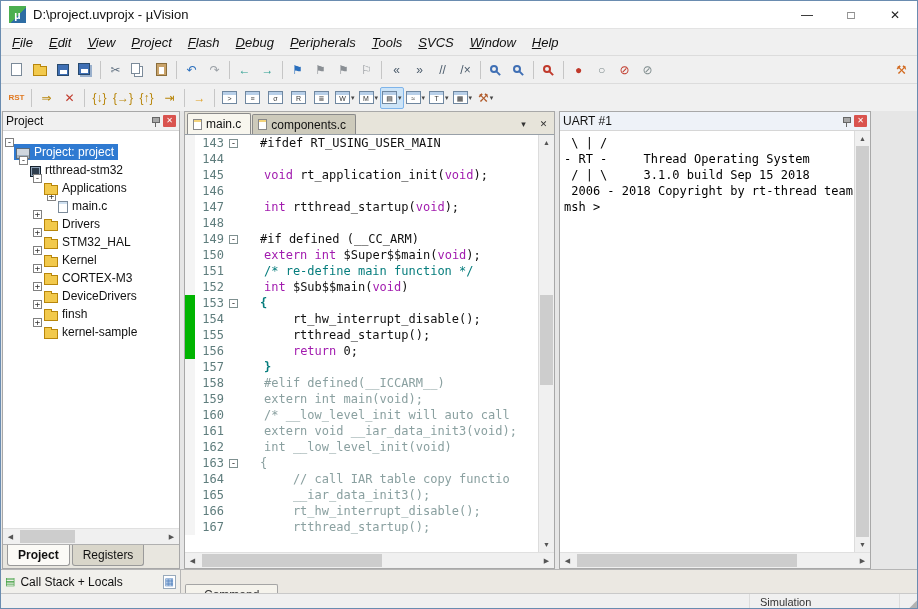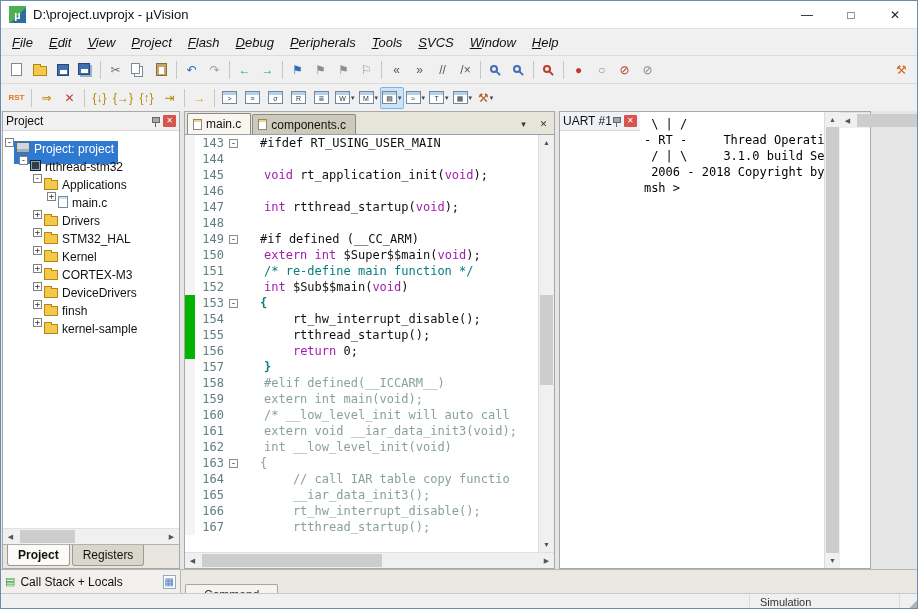--- a/index.html
+++ b/index.html
@@ -58,21 +58,21 @@
   .main{position:absolute;left:0;top:110px;width:916px;height:458px;background:#e6e6e6;}
   .vsplit{position:absolute;top:0;width:4px;height:458px;background:#e6e6e6;}
 
   .project-panel{position:absolute;left:1px;top:0;width:178px;height:458px;background:#fff;border:1px solid #a8a8a8;display:flex;flex-direction:column;}
   .panel-header{height:19px;background:#f0f0f0;border-bottom:1px solid #d6d6d6;display:flex;align-items:center;justify-content:space-between;padding:0 3px;font-size:12px;flex:none;}
   .ph-btns{display:flex;align-items:center;gap:3px;}
   .tree{flex:1;overflow:hidden;background:#fff;padding-top:2px;}
   .tree-row{height:18px;display:flex;align-items:center;white-space:nowrap;font-size:12px;}
   .expander{width:12px;display:inline-flex;align-items:center;justify-content:center;flex:none;}
   .ex-box{width:9px;height:9px;border:1px solid #808080;background:#fff;font-size:9px;line-height:7px;text-align:center;color:#333;font-family:"DejaVu Sans Mono",monospace;}
-  .row-inner{display:flex;align-items:flex-start;gap:4px;padding:1px 4px 8px 2px;margin-top:20px;}
+  .row-inner{display:flex;align-items:flex-end;gap:4px;padding:1px 4px 1px 2px;margin-top:20px;}
   .row-inner.sel{background:#2f7ad1;color:#fff;}
   .tree-ic{flex:none;display:inline-block;}
   .ic-target{width:14px;height:11px;background:#cfd6de;border:1px solid #5a6b7c;box-shadow:inset 0 -3px 0 #9fb0c0;}
   .ic-chip{width:11px;height:11px;background:#2f3e4e;border:1px solid #16222e;box-shadow:inset 0 0 0 1px #8fa3b8;}
   .ic-folder{width:14px;height:10px;background:#f2c94c;border:1px solid #b8860b;position:relative;margin-top:2px;}
   .ic-folder::before{content:"";position:absolute;top:-3px;left:-1px;width:6px;height:2px;background:#f2c94c;border:1px solid #b8860b;border-bottom:none;}
   .ic-file{width:10px;height:12px;background:#fff;border:1px solid #7b8a99;box-shadow:inset 0 2px 0 #cfe0f0;}
 
   .hscroll{height:16px;flex:none;background:#f0f0f0;display:flex;align-items:center;border-top:1px solid #e0e0e0;}
   .sb-btn{width:15px;height:100%;display:flex;align-items:center;justify-content:center;font-size:7px;color:#555;}
@@ -103,21 +103,21 @@
   .c-tx{color:#101010;}
   .c-cm{color:#067d7d;}
   .c-br{color:#067d7d;font-weight:bold;}
   .c-in{color:#8aa0a0;}
   .vscroll{position:absolute;right:0;top:0;bottom:0;width:16px;background:#f0f0f0;border-left:1px solid #dcdcdc;}
   .vs-btn{height:15px;display:flex;align-items:center;justify-content:center;font-size:7px;color:#555;}
   .vs-btn.b{position:absolute;bottom:0;left:0;right:0;}
   .vs-thumb{position:absolute;left:1px;right:1px;background:#cdcdcd;}
 
   
-  .uart-panel{position:absolute;left:558px;top:0;width:312px;height:458px;display:flex;flex-direction:row;background:#fff;border:1px solid #a8a8a8;}
+  .uart-panel{position:absolute;left:558px;top:0;width:312px;height:458px;display:flex;flex-direction:column;background:#fff;border:1px solid #a8a8a8;}
   .uart-header{background:#eef2f8;}
   .uart-body{flex:1;position:relative;overflow:hidden;background:#fff;}
   .uart-text{position:absolute;left:0;top:0;right:16px;bottom:0;margin:0;font-family:"DejaVu Sans Mono",monospace;
     font-size:12px;line-height:16px;padding:4px 0 0 4px;white-space:pre;color:#000;}
 
   
   .bottom-strip{position:absolute;left:0;top:568px;width:916px;height:24px;background:#ebe8e2;border-top:1px solid #b5b5b5;}
   .callstack-bar{position:absolute;left:0;top:0;width:180px;height:23px;background:#f1f0ec;border-right:1px solid #b5b5b5;display:flex;align-items:center;gap:5px;padding:0 4px;font-size:12px;}
   .cs-icon{color:#3a9d3a;font-size:11px;}
   .cs-grid{margin-left:auto;color:#4a7dbd;font-size:10px;border:1px solid #99aabb;background:#fff;padding:0 1px;line-height:12px;}

